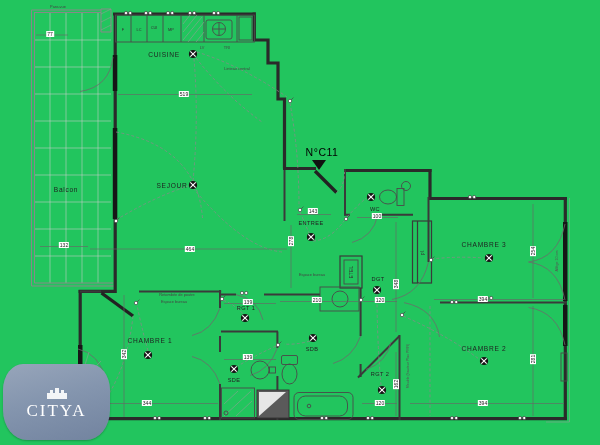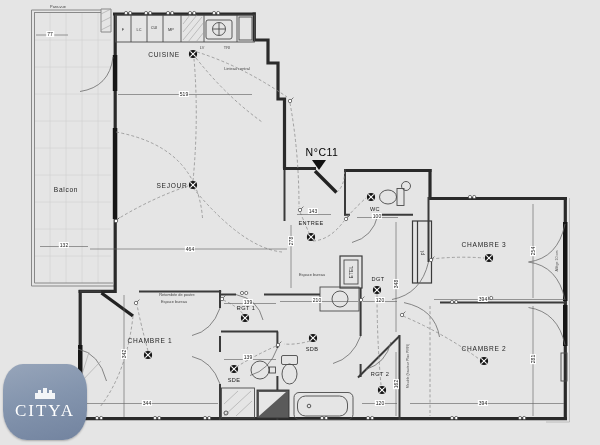--- a/index.html
+++ b/index.html
@@ -1,16 +1,16 @@
 <!DOCTYPE html>
 <html><head>
 <meta charset="utf-8">
 <style>
   html,body{margin:0;padding:0;background:#fff;}
-  #canvas{position:relative;width:600px;height:445px;background:#e5e5e5;overflow:hidden;
+  #canvas{position:relative;width:600px;height:445px;background:#22c55e;overflow:hidden;
     font-family:"Liberation Sans",sans-serif;}
   #plan-svg{position:absolute;left:0;top:0;}
   
   .wall{stroke:#2a2a2a;stroke-width:3.2;fill:none;stroke-linecap:butt;}
   .iwall{stroke:#3a3a3a;stroke-width:2;fill:none;}
   .lwall{stroke:#3a3a3a;stroke-width:1.2;fill:none;}
   .fix{stroke:#4a4a4a;stroke-width:.9;fill:none;}
   .thin{stroke:#888;stroke-width:1;fill:none;}
   .thin2{stroke:#9a9a9a;stroke-width:.55;fill:none;}
   .grid{stroke:#cfcfcf;stroke-width:.55;fill:none;}
@@ -24,21 +24,21 @@
   .room{font-size:6.6px;letter-spacing:.7px;color:#1f1f1f;}
   .room-sm{font-size:5.6px;letter-spacing:.4px;}
   .unit{font-size:10.5px;color:#000;letter-spacing:.5px;}
   .dim{font-size:5px;background:#fff;padding:0 1px;color:#222;}
   .vdim{transform:translate(-50%,-50%) rotate(-90deg);}
   .tiny{font-size:3.9px;color:#444;}
   .kbox{font-size:3.9px;color:#333;}
   .vtext{font-size:4.6px;color:#333;transform:translate(-50%,-50%) rotate(-90deg);letter-spacing:.3px;}
   .vtiny{font-size:3.6px;color:#555;transform:translate(-50%,-50%) rotate(-90deg);}
   
-  .logo{position:absolute;left:3px;top:364px;width:84px;height:76px;z-index:4;
+  .logo{position:absolute;left:3px;top:364px;width:107px;height:76px;z-index:4;
     background:linear-gradient(165deg,#97a5ba 0%,#8495ae 45%,#72839f 100%);
     border-radius:20px 20px 24px 24px / 26px 26px 30px 30px;
     display:flex;flex-direction:column;align-items:center;justify-content:center;
     box-shadow:0 1px 2px rgba(0,0,0,.25);}
   .logo .brand{font-family:"Liberation Serif",serif;font-size:17px;color:#fff;
     letter-spacing:2px;line-height:1;margin-top:2px;}
   .logo .sub{font-size:8px;font-weight:bold;color:#fff;letter-spacing:.6px;
     background:rgba(70,85,110,.45);width:100%;text-align:center;padding:2px 0;margin-top:4px;}
 </style>
 </head>

